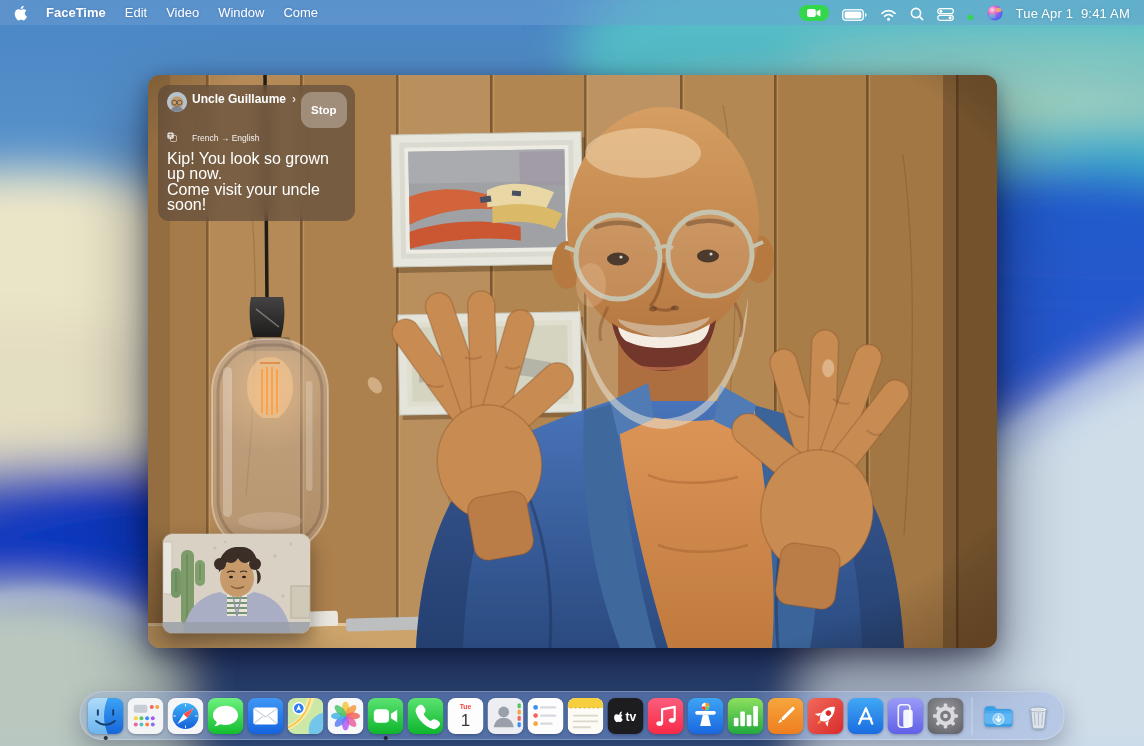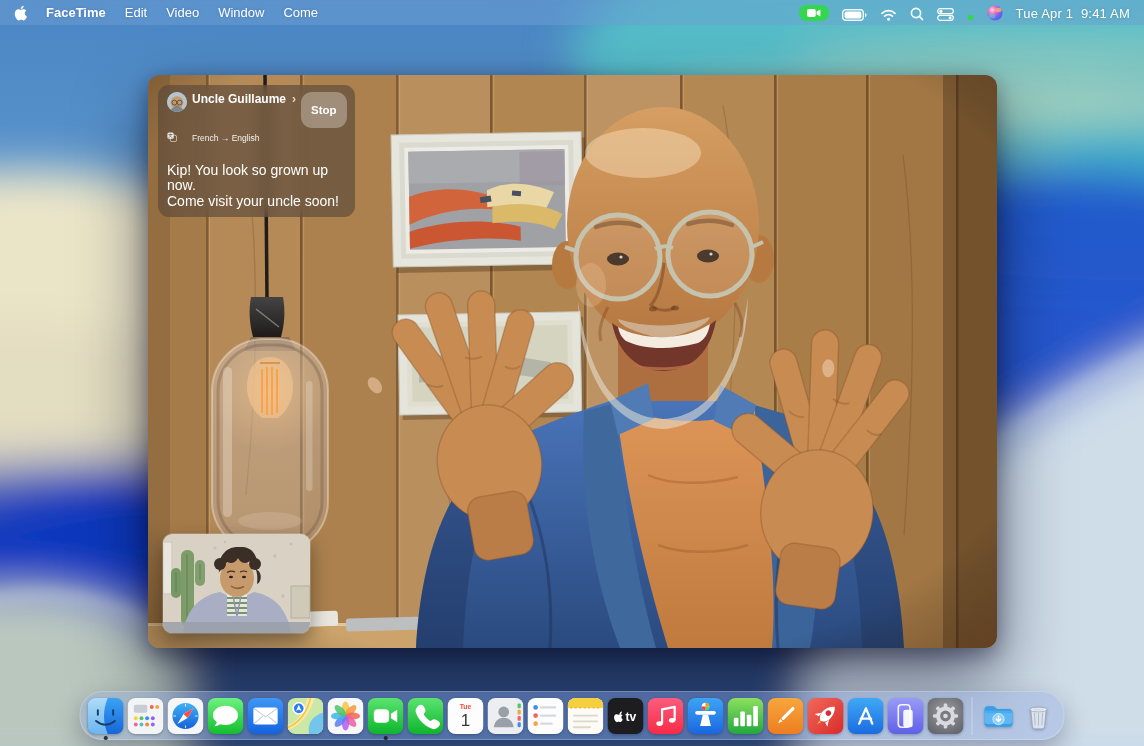--- a/index.html
+++ b/index.html
@@ -28,21 +28,21 @@
   .caption{position:absolute;left:10px;top:10px;width:197px;border-radius:11px;padding:7px 9px 8px;color:#fff;
     background:rgba(86,70,56,.62);backdrop-filter:blur(8px)}
   .cap-row1{display:flex;align-items:flex-start;gap:5px}
   .cap-avatar{width:20px;height:20px;border-radius:50%;background:#b4c3ce;overflow:hidden;flex:0 0 auto}
   .cap-avatar svg{display:block}
   .cap-name{font-size:12px;font-weight:700;white-space:nowrap}
   .cap-chev{font-size:12px;opacity:.75;font-weight:700;margin-left:1px}
   .cap-stop{margin-left:auto;background:rgba(255,255,255,.30);border:none;color:#fff;font-weight:700;
     font-size:11.5px;padding:12px 10px;border-radius:11px;font-family:inherit;cursor:pointer}
   .cap-row2{display:flex;align-items:center;gap:15px;margin-top:3.5px;font-size:8.5px;opacity:.92}
-  .cap-text{margin-top:19px;font-size:14px;line-height:15.5px}
+  .cap-text{margin-top:7px;font-size:16px;line-height:15.5px}
 
   .pip{position:absolute;left:15px;bottom:15px;width:147px;height:99px;border-radius:9px;overflow:hidden;
     box-shadow:0 8px 20px rgba(0,0,0,.4);outline:1px solid rgba(255,255,255,.18)}
   .pip svg{display:block}
 
   
   .dock{position:absolute;left:50%;bottom:6px;transform:translateX(-50%);height:49px;display:flex;align-items:center;
     gap:4px;padding:0 8px;border-radius:23px;z-index:40;
     background:rgba(148,168,222,.38);backdrop-filter:blur(18px) saturate(1.3);
     box-shadow:inset 0 0 0 1px rgba(255,255,255,.22),0 10px 26px rgba(0,0,40,.28)}

